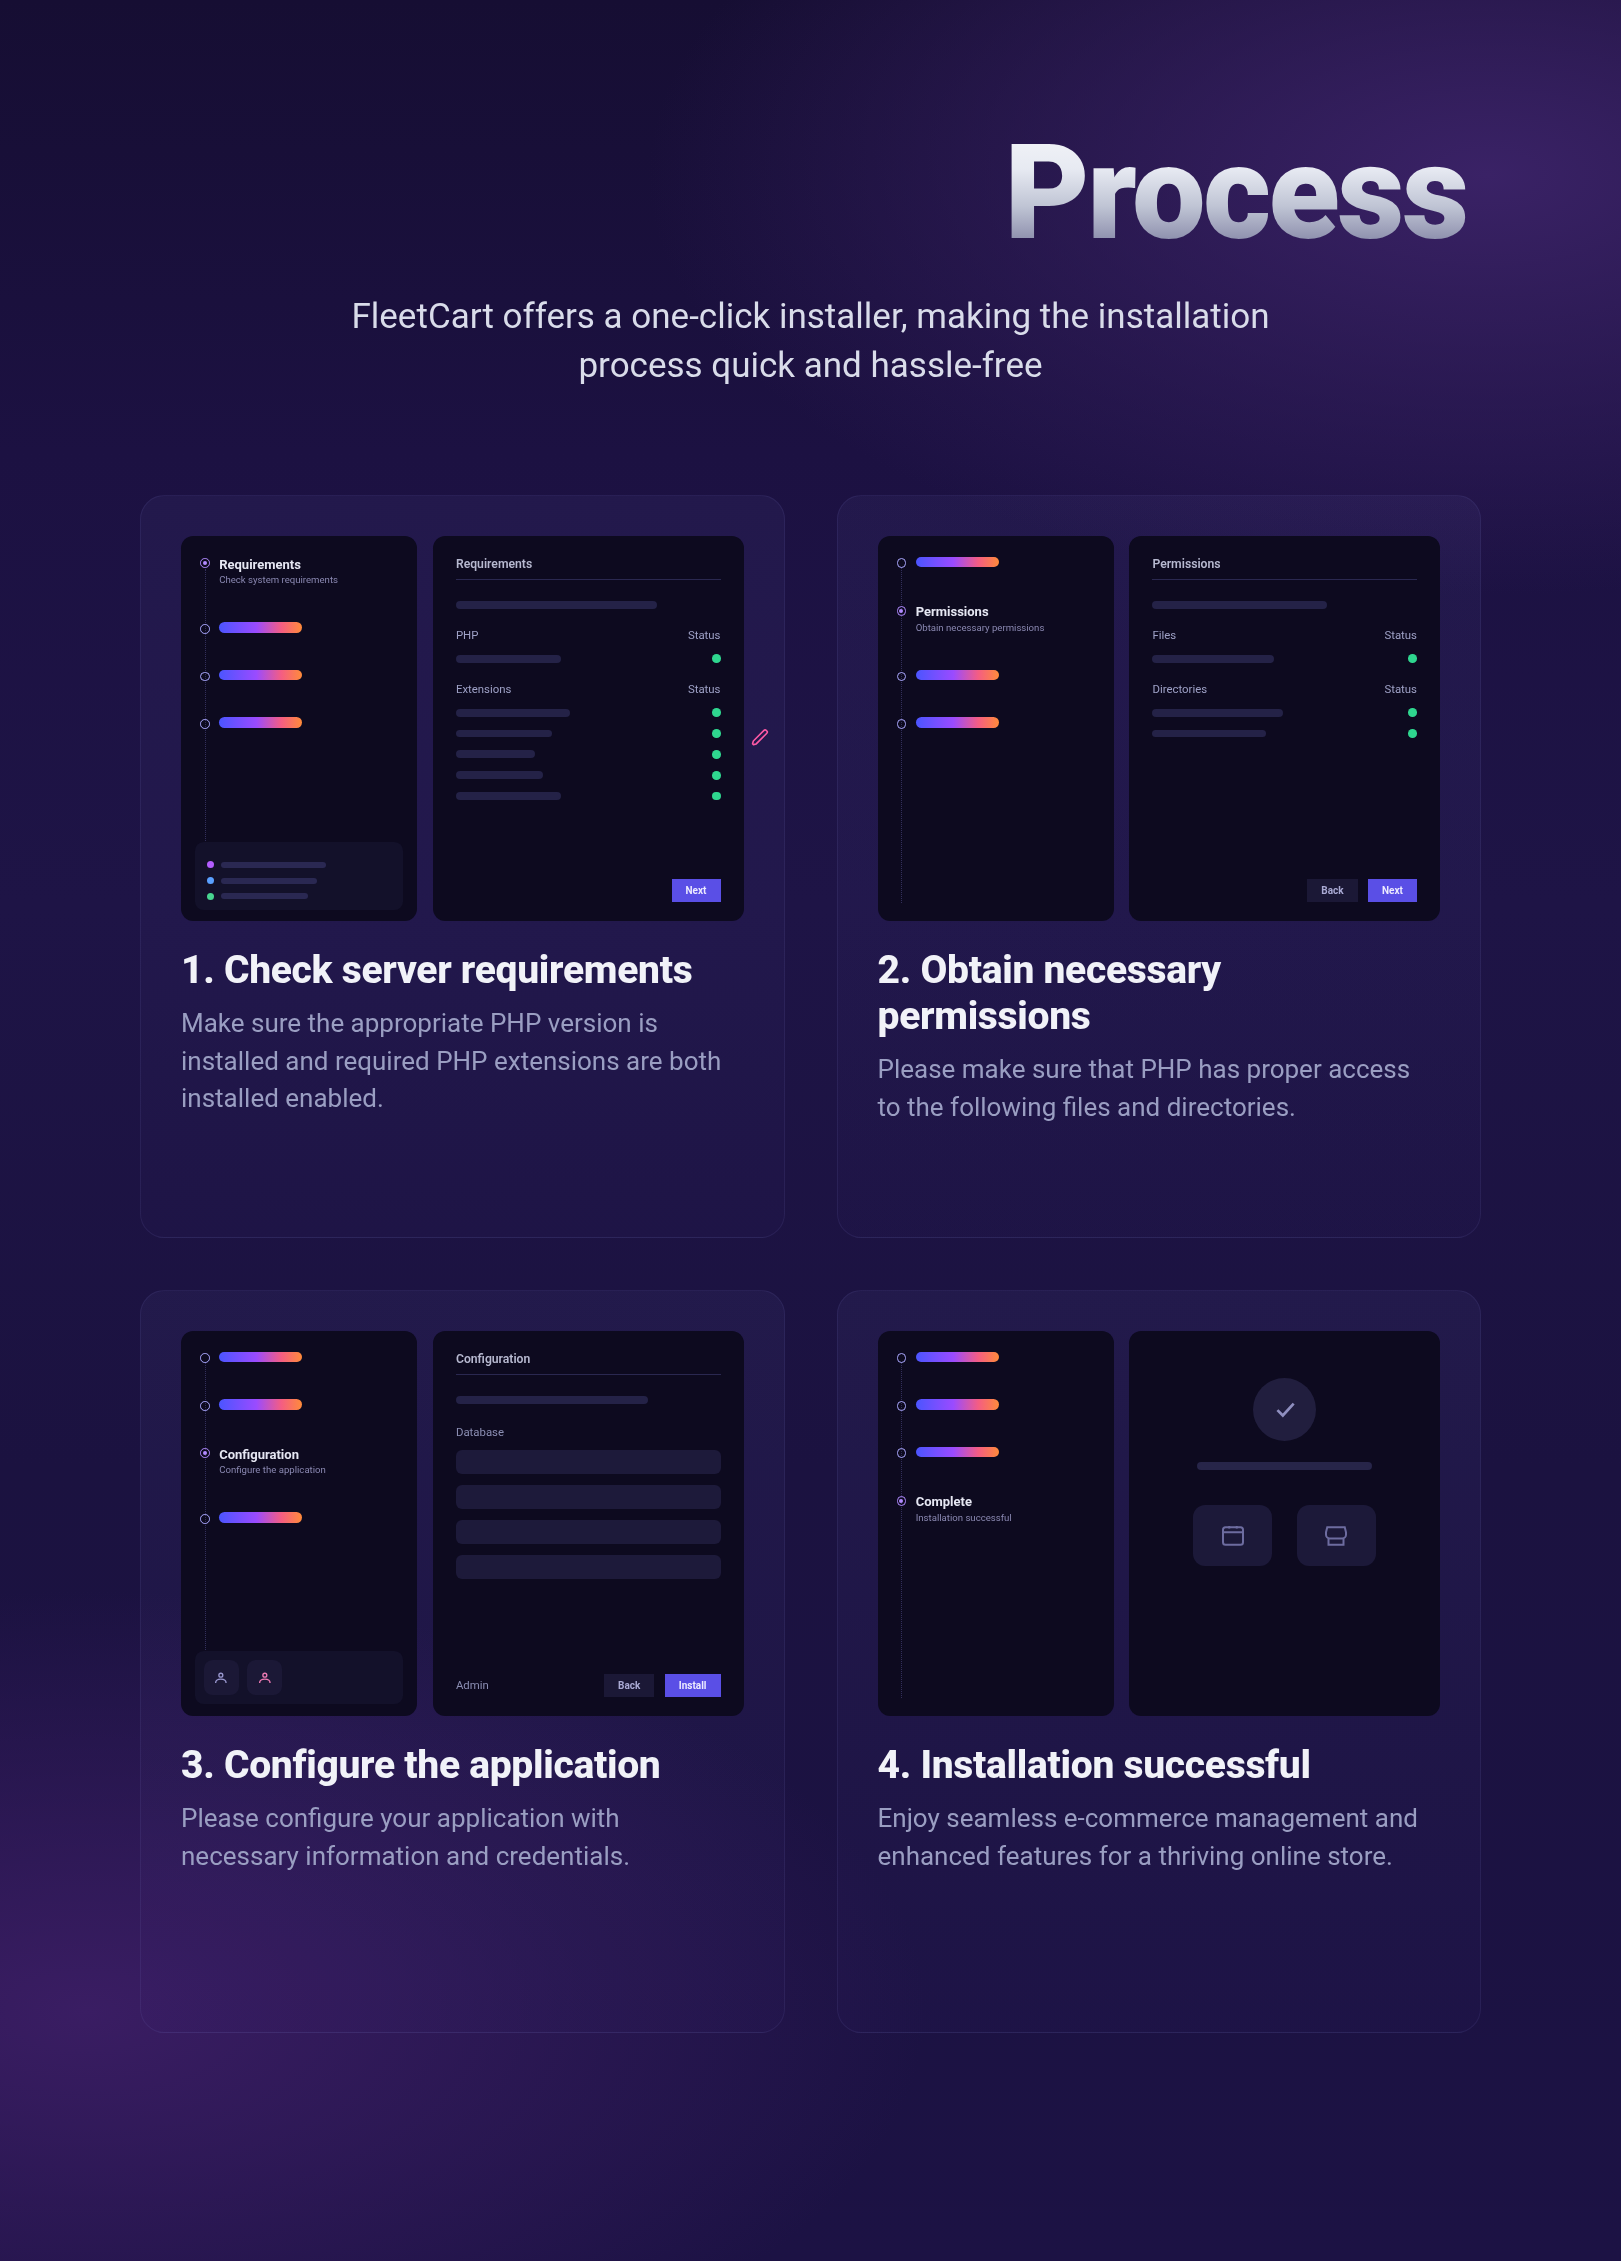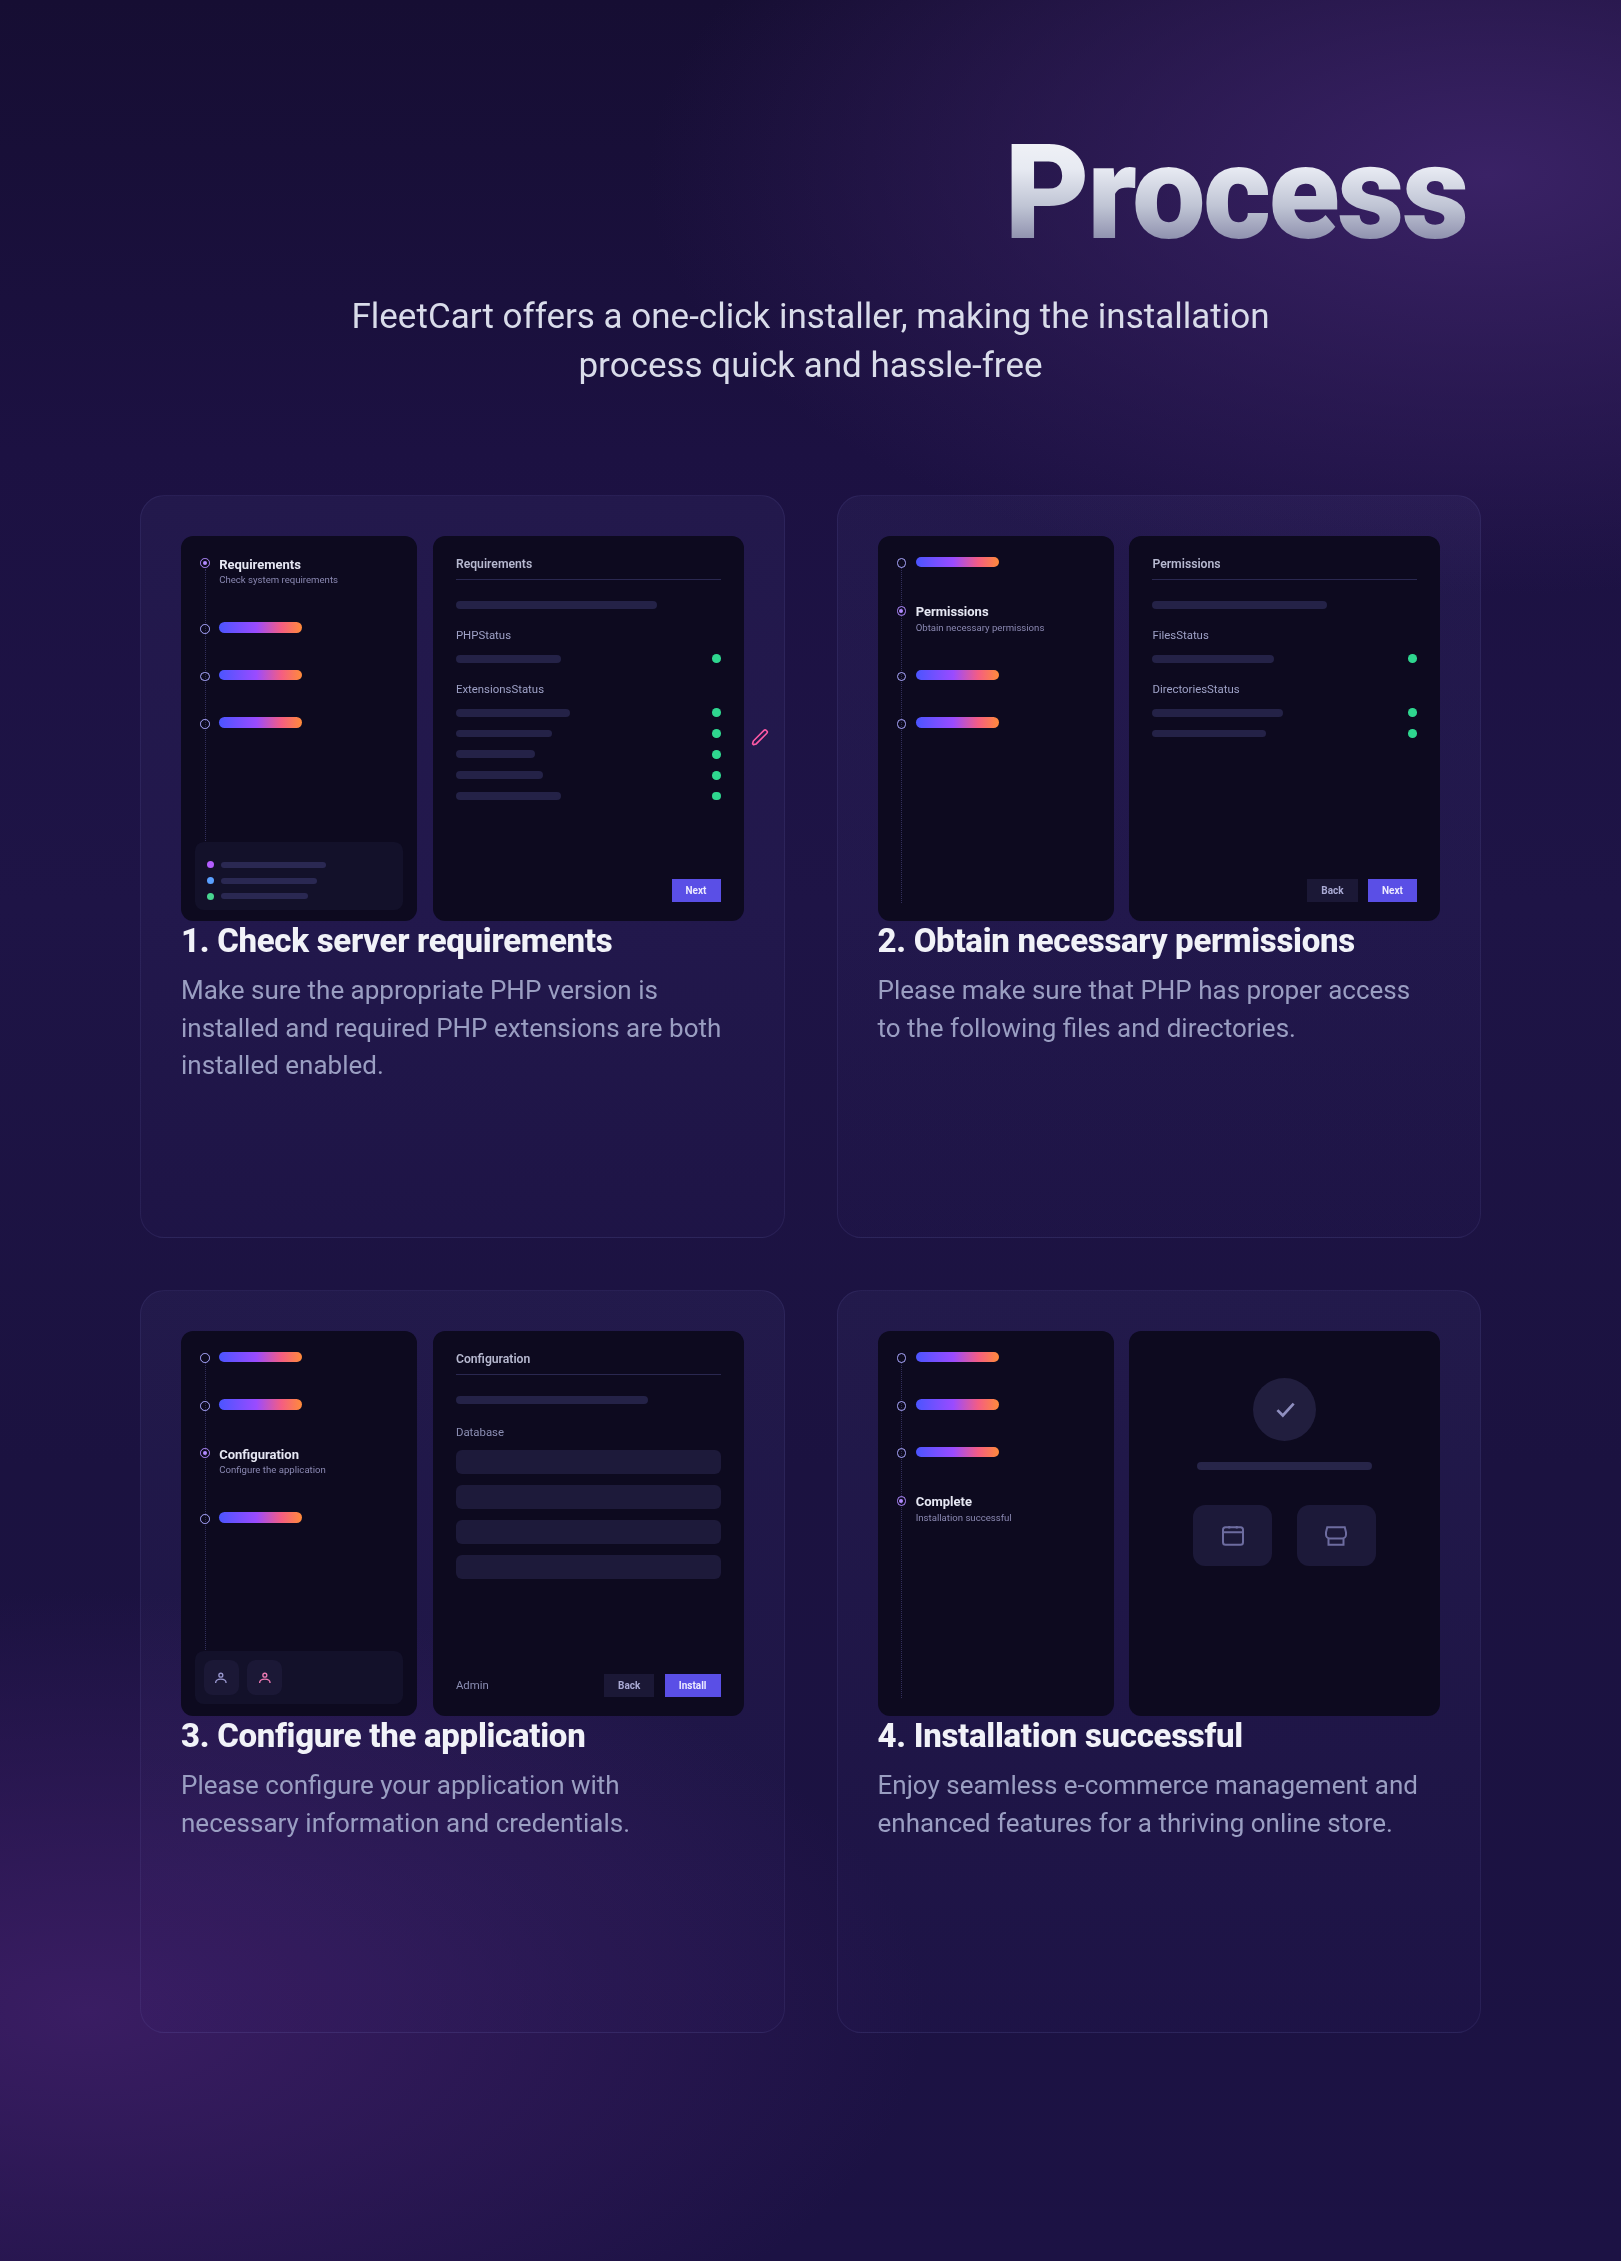--- a/index.html
+++ b/index.html
@@ -28,21 +28,21 @@
     h1 .l1{display:block;font-size:131px;letter-spacing:-2.6px;
       background:linear-gradient(180deg,#f3f4f8 0%,#e7eaf2 30%,#bfc4d4 60%,#75769a 100%);
       -webkit-background-clip:text;background-clip:text;color:transparent}
     h1 .l2{display:block;font-size:131px;letter-spacing:-2.6px;margin-top:7px;
       background:linear-gradient(90deg,#3f63ff 0%,#8e4bff 22%,#c04aff 42%,#f14ab6 56%,#ff5a8e 68%,#ff7f55 86%,#ff9e3a 100%);
       -webkit-background-clip:text;background-clip:text;color:transparent}
     .sub{max-width:1049px;margin:35px auto 0;text-align:center;color:#d9dcea;font-size:35px;font-weight:400;line-height:1.4}
     .grid{margin-top:105px;display:grid;grid-template-columns:1fr 1fr;gap:52px}
     .card{border-radius:24.5px;background:linear-gradient(180deg,rgba(120,119,198,.08) 0%, rgba(60,42,120,.08) 100%);
       border:0.9px solid rgba(120,120,200,.12);padding:40px 40px 49px;overflow:hidden;min-height:743px;display:flex;flex-direction:column}
-    h3.head{font-size:33px;font-weight:800;color:#f1f2f8;letter-spacing:-0.3px}
+    h3.head{font-size:39px;font-weight:800;margin-top:26px;color:#f1f2f8;letter-spacing:-0.3px}
     p.desc{margin-top:12.2px;font-size:26px;line-height:1.45;color:#9a9ec2;font-weight:400;max-width:542px}
 
     
     .mock{display:flex;gap:15.7px;height:385px}
     .side{width:42%;background:var(--panel);border-radius:12.2px;padding:21px 19px 15.7px;position:relative}
     .pane{flex:1;background:var(--panel);border-radius:12.2px;padding:21px 23px 19px;position:relative;display:flex;flex-direction:column}
     .step{display:flex;gap:8.7px;align-items:flex-start;position:relative;margin-bottom:37px}
     .dotcol{width:10.5px;position:relative;top:1.7px}
     .dotcol .o{width:9.6px;height:9.6px;border-radius:50%;border:1.7px solid #aba8ff}
     .dotcol .o.active{border-color:#b18aff}
@@ -55,21 +55,21 @@
     .mutet{font-size:12.2px;color:#b7b9d0;font-weight:600}
     .mutetd{font-size:11.4px;color:#8b8eb3}
     .subline{height:7.9px;border-radius:5.2px;background:#242247;margin-top:8.7px;width:140px}
     .tick{width:8.7px;height:8.7px;border-radius:50%;background:var(--green);display:inline-block}
     .rowi{display:flex;justify-content:space-between;align-items:center;margin-top:12.2px}
     .rowi .subline{margin-top:0;width:105px}
     .btnrow{display:flex;gap:10.5px;justify-content:flex-end;margin-top:auto}
     .btn{font-size:10px;color:#aaaad4;background:#1b1836;padding:6.1px 14px;border-radius:0;font-weight:700}
     .btn.primary{background:var(--next);color:#eceaff}
     .grp{margin-top:19px}
-    .smallh{font-size:11.4px;color:#9ea1c6;display:flex;}
+    .smallh{font-size:11.4px;color:#9ea1c6;display:flex;justify-content:space-between}
     .pen{ width:19px;height:19px;position:absolute;right:-26px;top:50%;color:#ff5aa6}
     .trow{display:flex;align-items:center;gap:7px;margin-top:8.7px}
     .trow .bdot{width:7px;height:7px;border-radius:50%}
     .trow .tbar{height:6.1px;border-radius:4.4px;background:#2a2852}
 
     
     .field{height:24.5px;border-radius:6.1px;background:#1d1a3a;margin-top:10.5px}
     .admin{display:flex;align-items:center;justify-content:center;gap:8.7px;margin-top:15.7px}
     .admin .avc{width:35px;height:35px;border-radius:8.7px;background:#1b1836;display:flex;align-items:center;justify-content:center}
     .admin svg{width:15.7px;height:15.7px}

